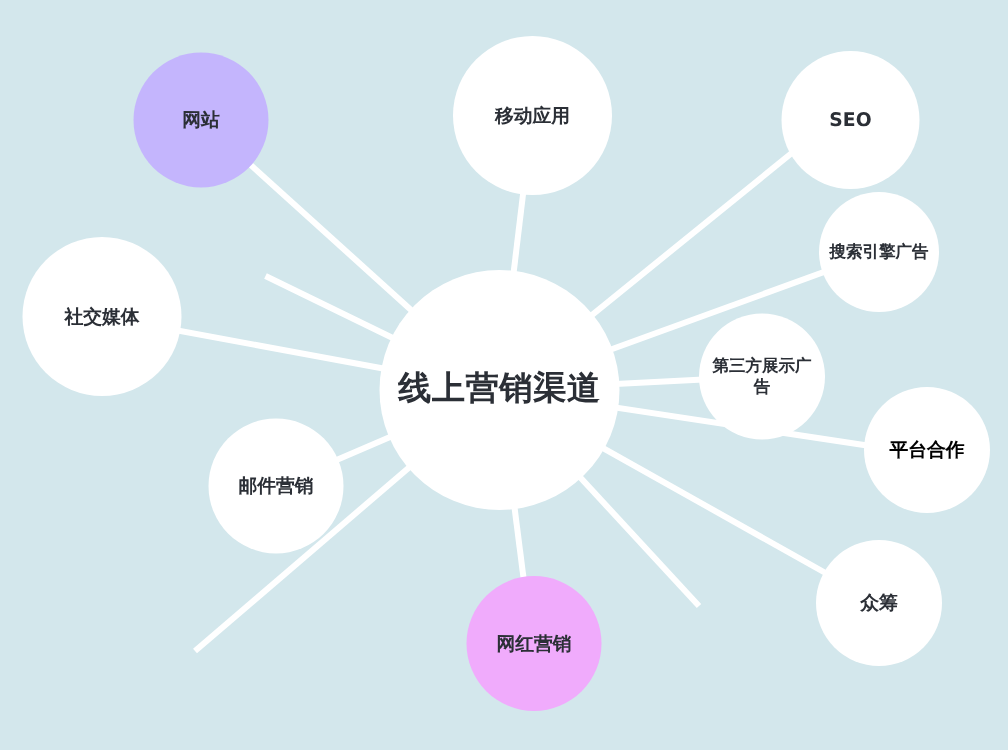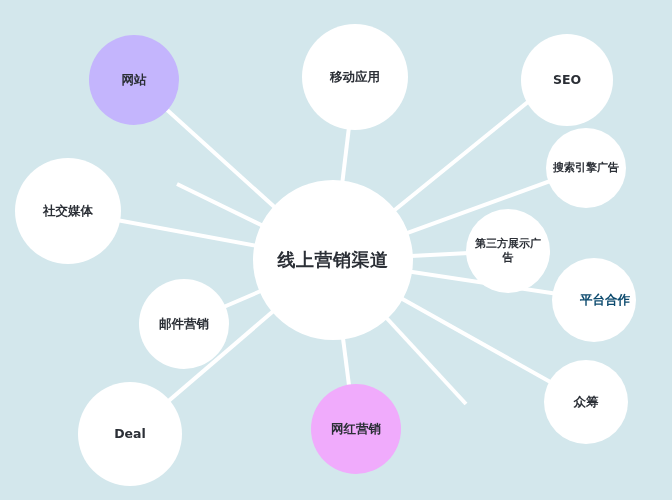--- a/index.html
+++ b/index.html
@@ -16,21 +16,21 @@
       border-radius: 50%;
       background: #ffffff;
       display: flex; align-items: center; justify-content: center;
       text-align: center;
       color: #2b2f36;
       font-weight: bold;
       box-sizing: border-box;
       line-height: 1.3;
     }
     .node span { display: block; padding: 0 6px; }
-    .node.center span { font-size: 18px; letter-spacing: 0.5px; }
+    .node.center span { font-size: 22px; letter-spacing: 0.5px; }
     .node.small span { font-size: 11px; }
     .node.med span { font-size: 12.5px; }
   </style>
 </head>
 <body style="background: rgb(211, 231, 236);">
 
 <div id="diagram">
   <svg class="links" xmlns="http://www.w3.org/2000/svg">
       <line x1="333" y1="260" x2="134" y2="80" stroke="#ffffff" stroke-width="4"></line>
       <line x1="333" y1="260" x2="355" y2="77" stroke="#ffffff" stroke-width="4"></line>
@@ -60,28 +60,25 @@
     </div>
   <div class="node small" style="left: 546px; top: 128px; width: 80px; height: 80px; background: rgb(255, 255, 255); color: rgb(43, 47, 54);">
       <span>搜索引擎广告</span>
     </div>
   <div class="node small" style="left: 466px; top: 209px; width: 84px; height: 84px; background: rgb(255, 255, 255); color: rgb(43, 47, 54);">
       <span>第三方展示广告</span>
     </div>
   <div class="node med" style="left: 15px; top: 158px; width: 106px; height: 106px; background: rgb(255, 255, 255); color: rgb(43, 47, 54);">
       <span>社交媒体</span>
     </div>
-  <div class="node med" style="left: 552px; top: 258px; width: 84px; height: 84px; background: rgb(255, 255, 255); color: #0c4a6e; justify-content: flex-end;">
+  <div class="node med" style="left: 576px; top: 258px; width: 84px; height: 84px; background: rgb(255, 255, 255); color: #000000;">
       <span>平台合作</span>
     </div>
   <div class="node med" style="left: 139px; top: 279px; width: 90px; height: 90px; background: rgb(255, 255, 255); color: rgb(43, 47, 54);">
       <span>邮件营销</span>
     </div>
   <div class="node med" style="left: 544px; top: 360px; width: 84px; height: 84px; background: rgb(255, 255, 255); color: rgb(43, 47, 54); text-align: center;">
       <span>众筹</span>
     </div>
-  <div class="node med" style="left: 78px; top: 382px; width: 104px; height: 104px; background: rgb(255, 255, 255); color: rgb(43, 47, 54);">
-      <span>Deal</span>
-    </div>
   <div class="node med" style="left: 311px; top: 384px; width: 90px; height: 90px; background: #f0abfc; color: rgb(43, 47, 54);">
       <span>网红营销</span>
     </div>
 </div>
 
 </body></html>

